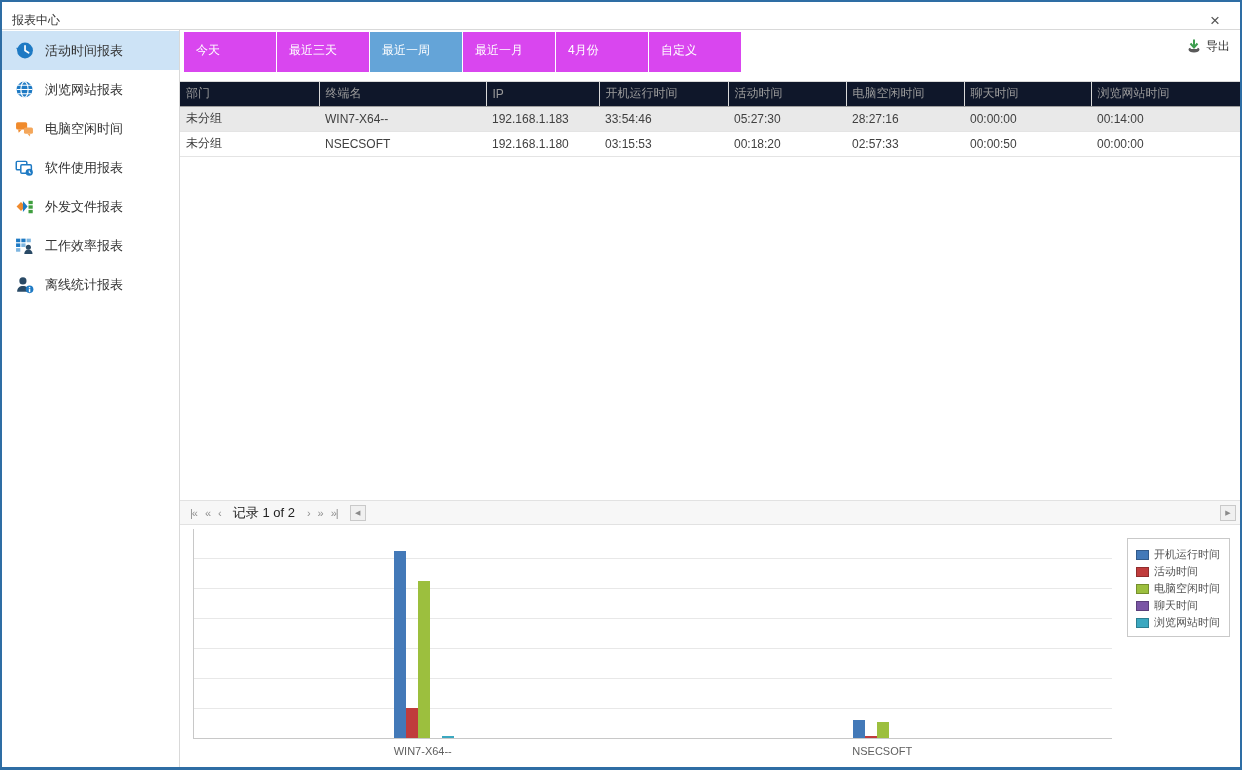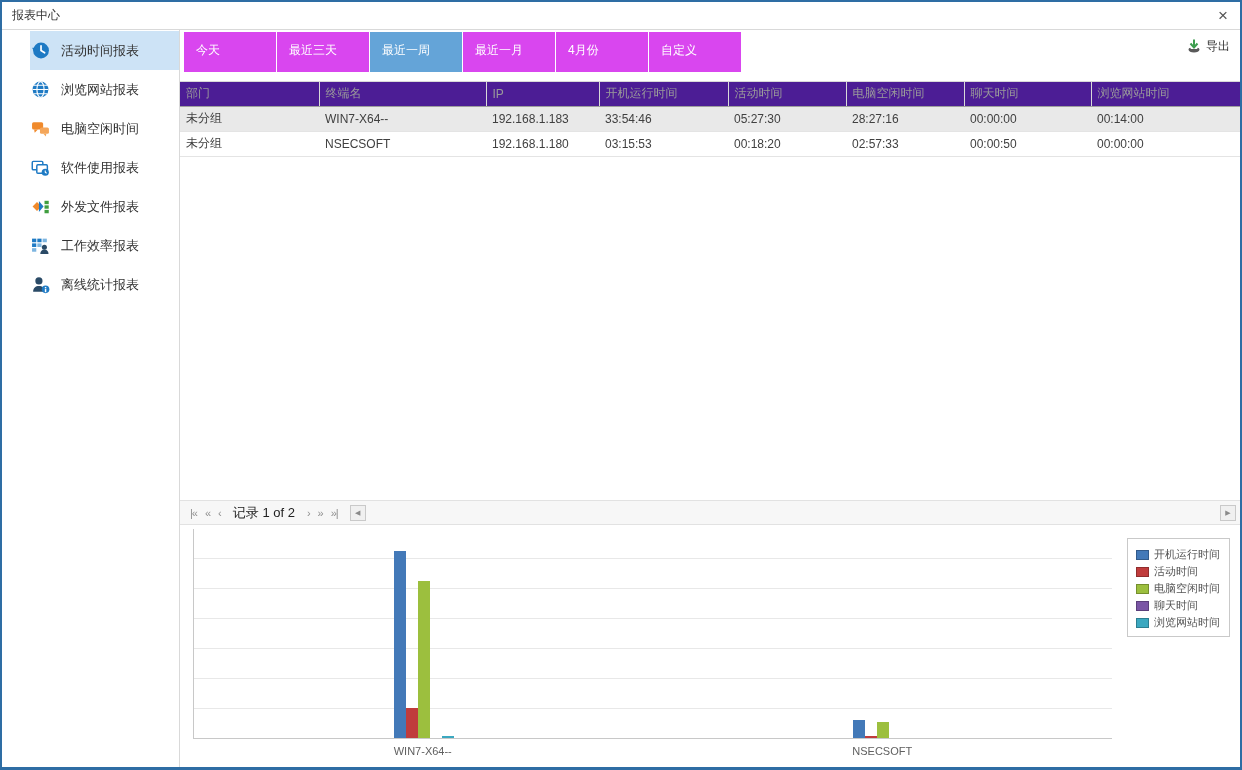--- a/index.html
+++ b/index.html
@@ -1,47 +1,47 @@
 <!DOCTYPE html>
 <html><head>
 <meta charset="utf-8">
 <style>
   * { box-sizing: border-box; margin: 0; padding: 0; }
   html,body { width:1242px; height:770px; }
   body { font-family:"Liberation Sans","DejaVu Sans",sans-serif; background:#fff; }
   .window { width:1242px; height:770px; border:2px solid #2e6da4; border-bottom-width:3px;
             background:#fff; display:flex; flex-direction:column; overflow:hidden; }
   
-  .titlebar { height:28px; flex:0 0 28px; display:flex; align-items:center;
-              padding:0 12px 0 10px; border-bottom:1px solid #d9d9d9; background:#fff; }
+  .titlebar { height:28px; flex:0 0 28px; display:flex; align-items:flex-end;
+              padding:0 20px 0 10px; border-bottom:1px solid #d9d9d9; background:#fff; }
   .title { font-size:12px; color:#333; }
   .close-btn { margin-left:auto; font-size:17px; line-height:17px; color:#555; cursor:pointer; }
   
   .main { flex:1 1 auto; display:flex; min-height:0; }
   .sidebar { width:178px; flex:0 0 178px; border-right:1px solid #d9d9d9; padding-top:1px; background:#fff; }
-  .side-item { height:39px; display:flex; align-items:center; 
-               font-size:13px; color:#333; cursor:pointer;margin-left:28px; }
+  .side-item { height:39px; display:flex; align-items:center; padding-left:12px;
+               font-size:13px; color:#333; cursor:pointer; }
   .side-item.selected { background:#cde3f6; }
   .side-icon { width:20px; height:20px; margin-right:11px; flex:0 0 20px; display:flex;
                align-items:center; justify-content:center; }
   .content { flex:1 1 auto; display:flex; flex-direction:column; min-width:0; }
   
   .tabsrow { height:51px; flex:0 0 51px; display:flex; padding:2px 10px 0 4px; background:#fff; }
   .tab { width:92px; height:40px; background:#d946ef; color:#fff; font-size:12px;
          padding:10px 0 0 12px; margin-right:1px; cursor:pointer; white-space:nowrap; }
   .tab.selected { background:#64a4d8; }
   .export-btn { margin-left:auto; margin-top:4px; display:flex; align-items:center;
                 font-size:12px; color:#333; cursor:pointer; height:20px; }
   .export-btn svg { margin-right:4px; }
   
   .grid { flex:0 0 auto; border-top:1px solid #d9d9d9; }
   table { width:100%; border-collapse:collapse; table-layout:fixed; }
   thead th { height:24px; font-size:12px; font-weight:normal; text-align:left; color:#9a9a9a;
              padding-left:6px; border-right:1px solid #d9d9d9; border-bottom:1px solid #9e9e9e;
-             background:#4c1d95; white-space:nowrap; overflow:hidden; }
+             background:#0f172a; white-space:nowrap; overflow:hidden; }
   thead th:last-child { border-right:none; }
   tbody td { height:25px; font-size:12px; color:#404040; padding-left:6px;
              border-bottom:1px solid #e4e4e4; white-space:nowrap; overflow:hidden; }
   tbody tr.selected td { background:#e9e9e9; }
   .spacer { flex:1 1 auto; }
   
   .pager { height:25px; flex:0 0 25px; background:#f7f7f7; border-top:1px solid #e2e2e2;
            border-bottom:1px solid #e2e2e2; display:flex; align-items:center; padding:0 4px 0 6px; }
   .pg-btn { color:#8f8f8f; font-size:11px; padding:0 4px; cursor:pointer; letter-spacing:-1px; }
   .record-text { margin:0 8px; font-size:13px; color:#222; }

